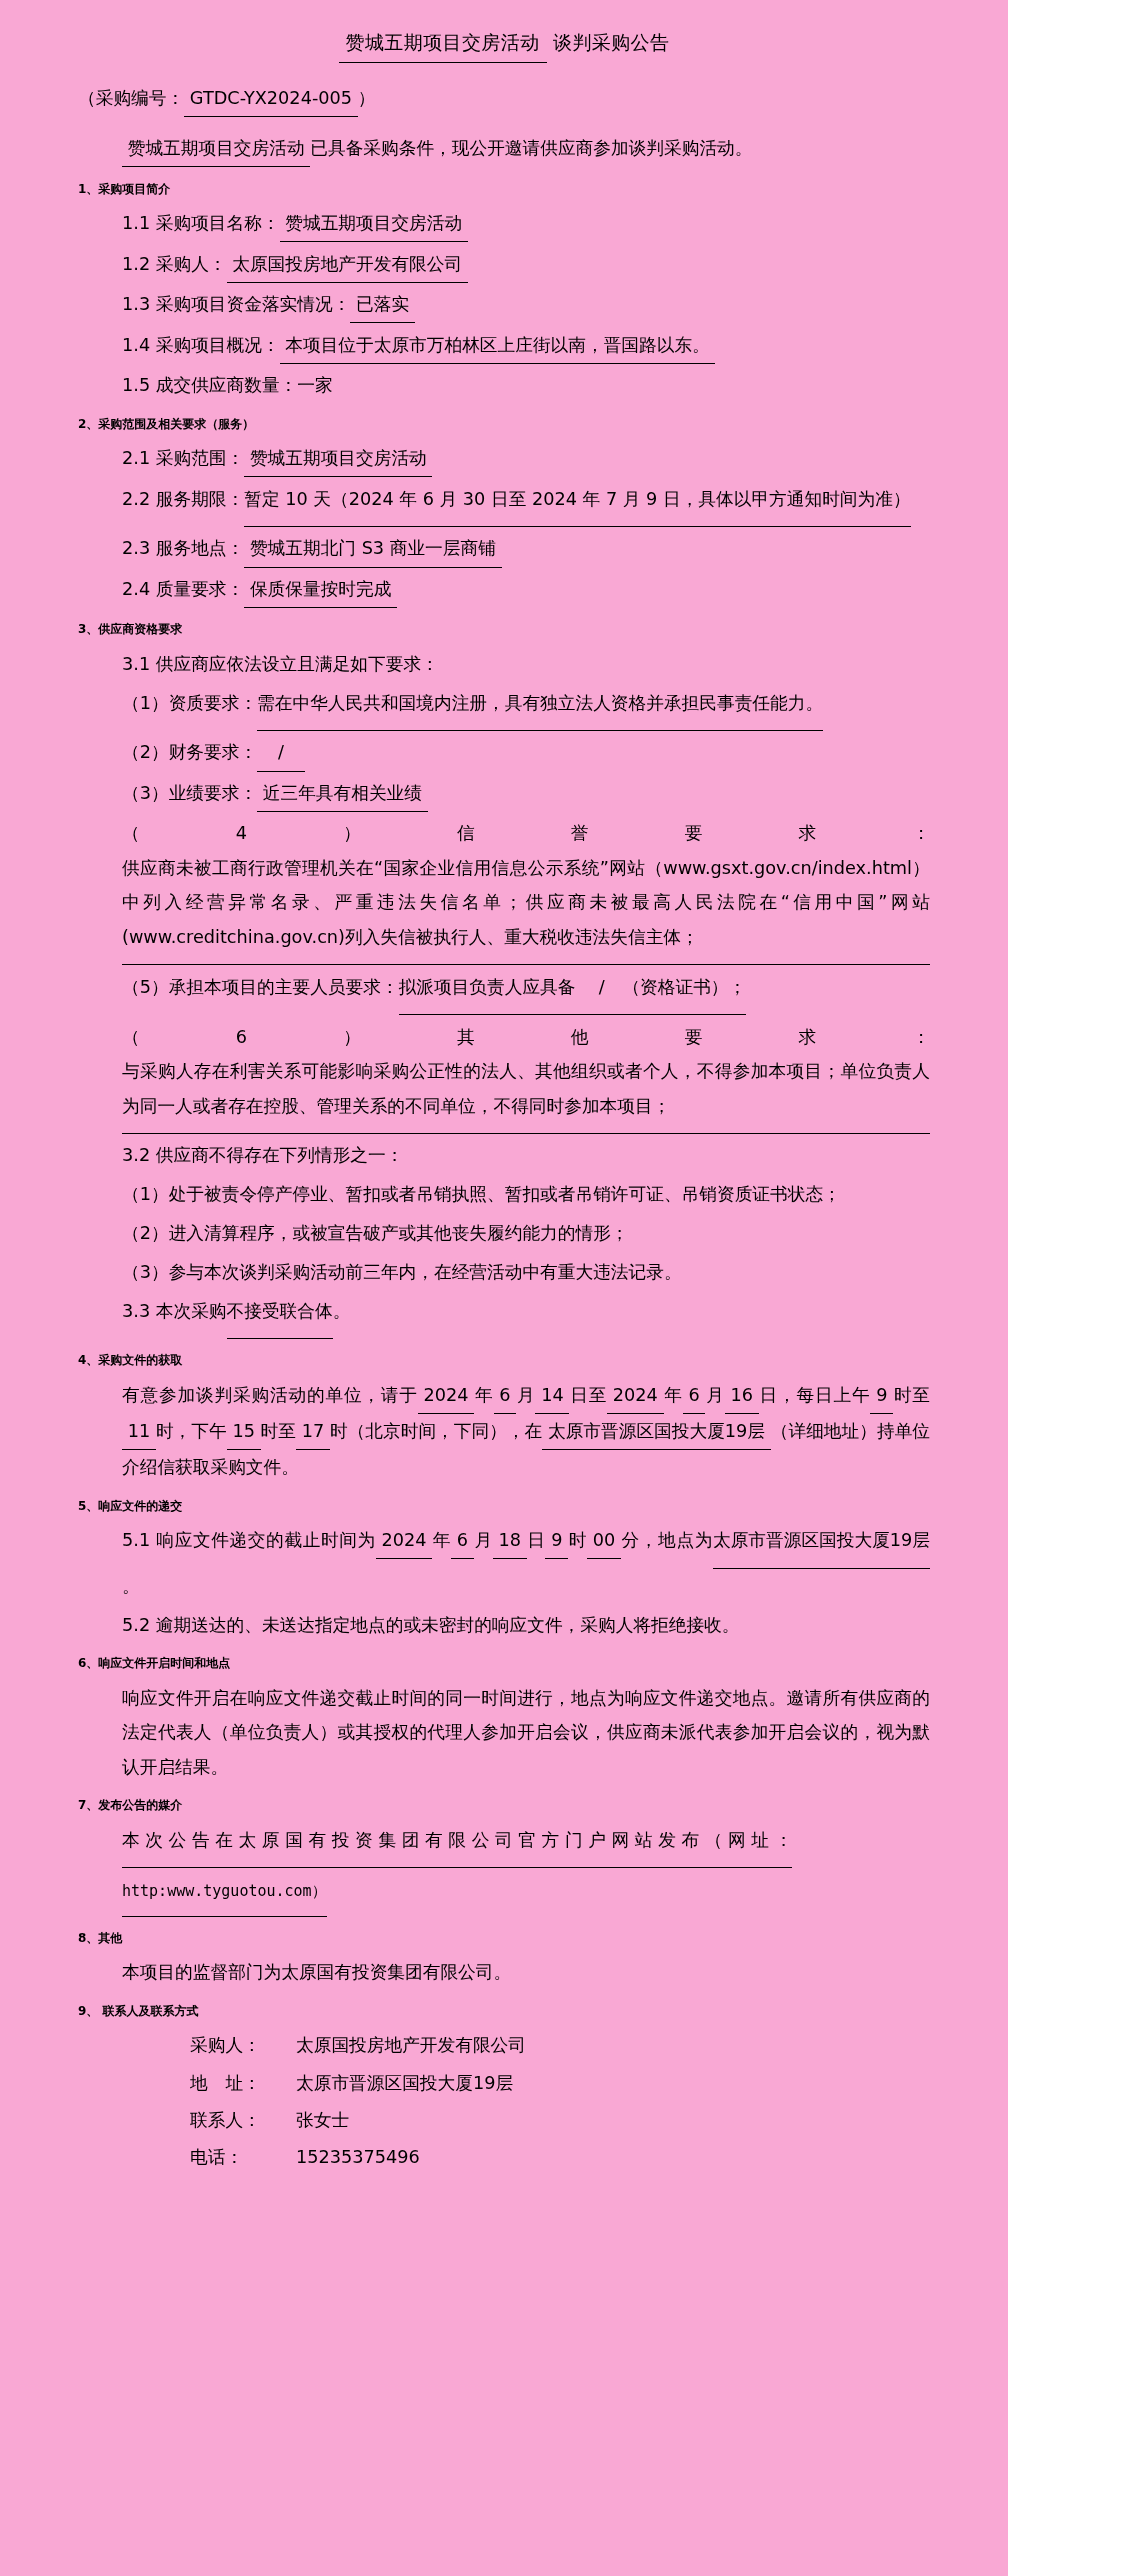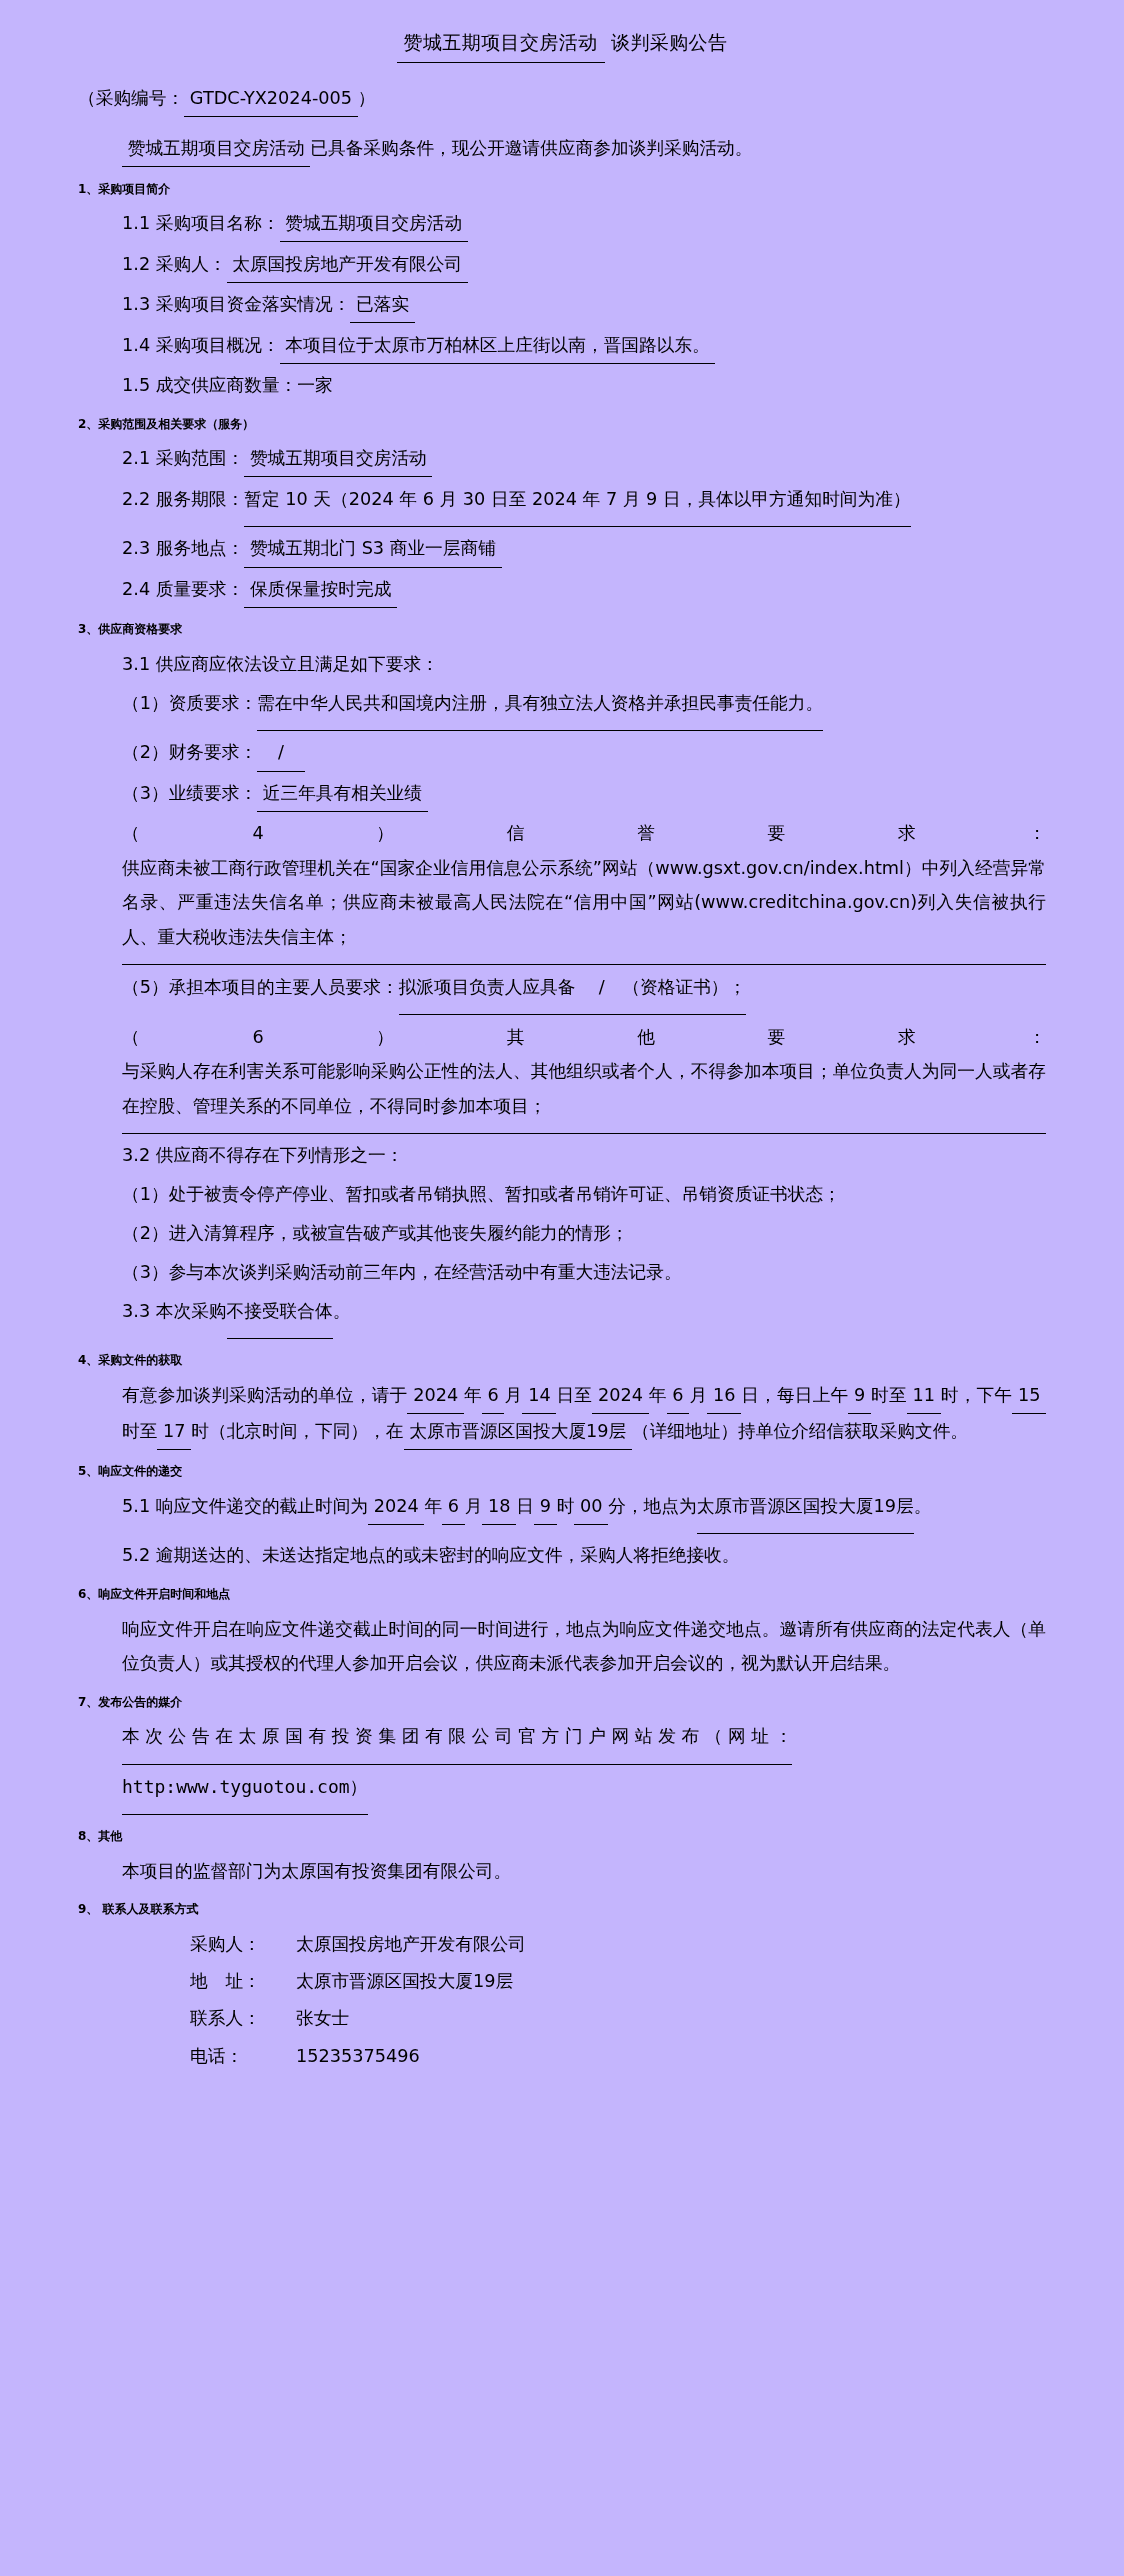--- a/index.html
+++ b/index.html
@@ -5,25 +5,25 @@
   html, body {
     margin: 0;
     padding: 0;
     background: #ffffff;
   }
   body {
     font-family: "DejaVu Sans", "Liberation Sans", sans-serif;
     color: #000000;
   }
   .page {
-    width: 1124px;
+    width: 1008px;
     min-height: 2576px;
     box-sizing: border-box;
     padding: 20px 78px 28px 78px;
-    background: #c4b5fd;
+    background: #f9a8d4;
     position: relative;
   }
   .doc {
     font-size: 17.7px;
     line-height: 1.95;
   }
   
   .title-row {
     text-align: center;
     font-size: 19px;
@@ -76,21 +76,21 @@
     text-align: justify;
   }
   .indent1 {
     padding-left: 44px;
   }
   .flow {
     text-align: justify;
   }
   .mono {
     font-family: "DejaVu Sans Mono", "Liberation Mono", monospace;
-    font-size: 18px;
+    font-size: 15px;
   }
   .contact-row {
     display: flex;
     padding-left: 84px;
     margin: 0 0 2.8px 0;
   }
   .contact-label {
     width: 106px;
     flex: none;
     margin-left: 28px;

